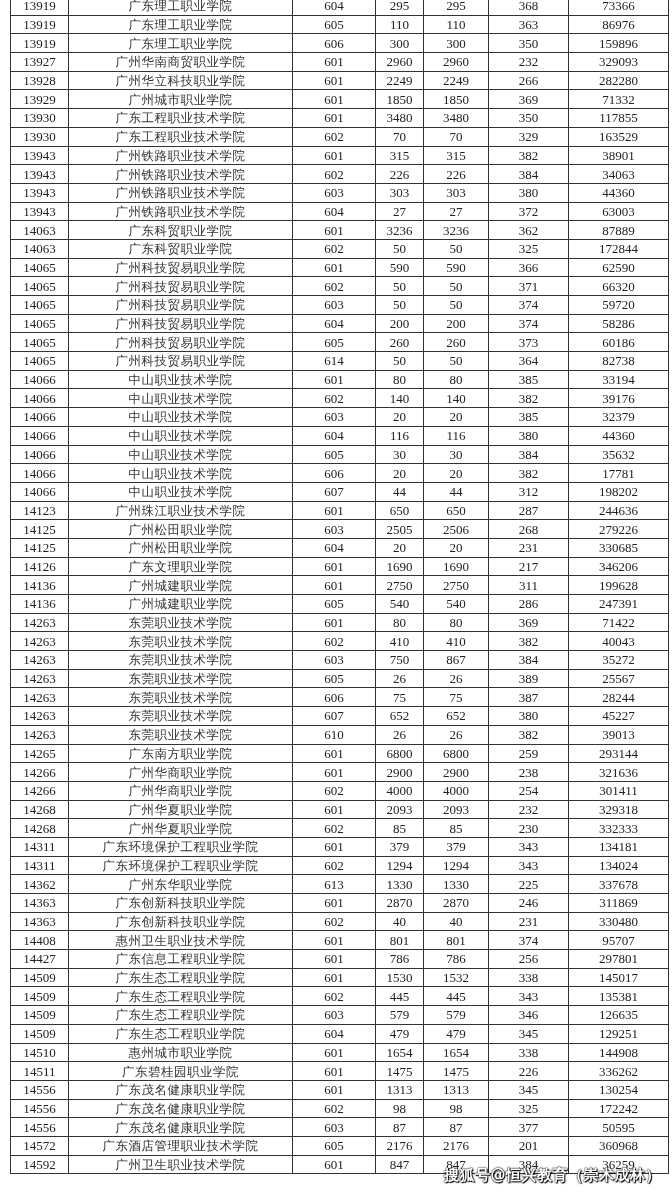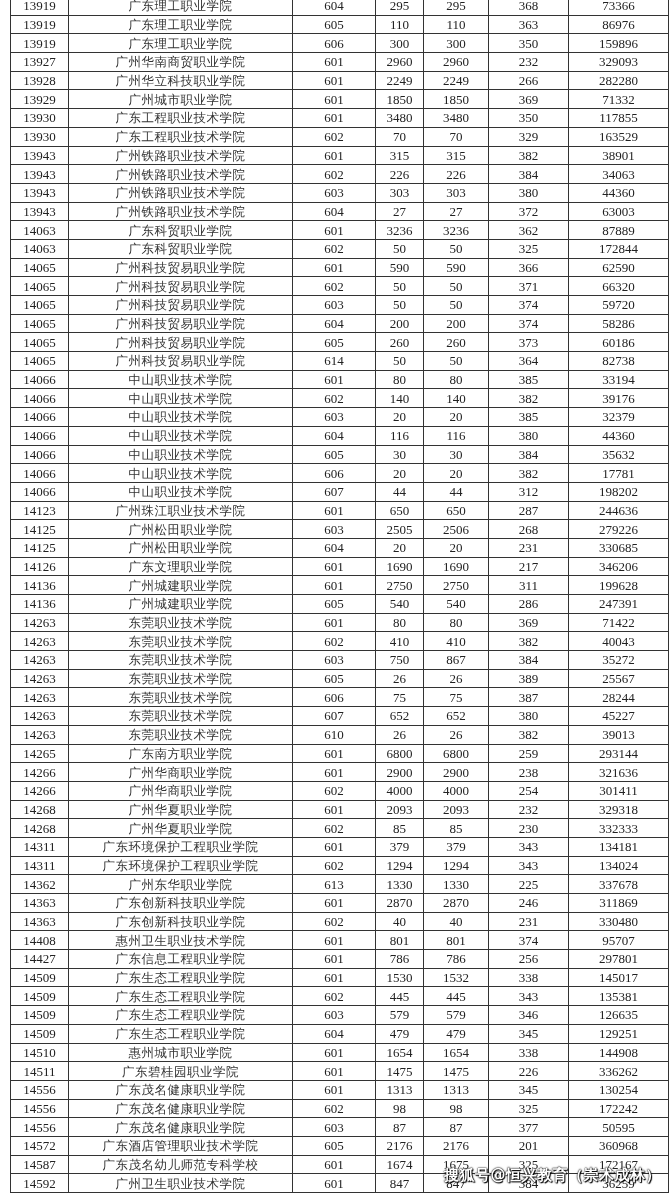--- a/index.html
+++ b/index.html
@@ -630,29 +630,20 @@
         <tr>
           <td>14572</td>
           <td class="name">广东酒店管理职业技术学院</td>
           <td>605</td>
           <td>2176</td>
           <td>2176</td>
           <td>201</td>
           <td>360968</td>
         </tr>
         <tr>
-          <td>14587</td>
-          <td class="name">广东茂名幼儿师范专科学校</td>
-          <td>601</td>
-          <td>1674</td>
-          <td>1675</td>
-          <td>325</td>
-          <td>172167</td>
-        </tr>
-        <tr>
           <td>14592</td>
           <td class="name">广州卫生职业技术学院</td>
           <td>601</td>
           <td>847</td>
           <td>847</td>
           <td>384</td>
           <td>36259</td>
         </tr>
       </tbody>
   </table>

